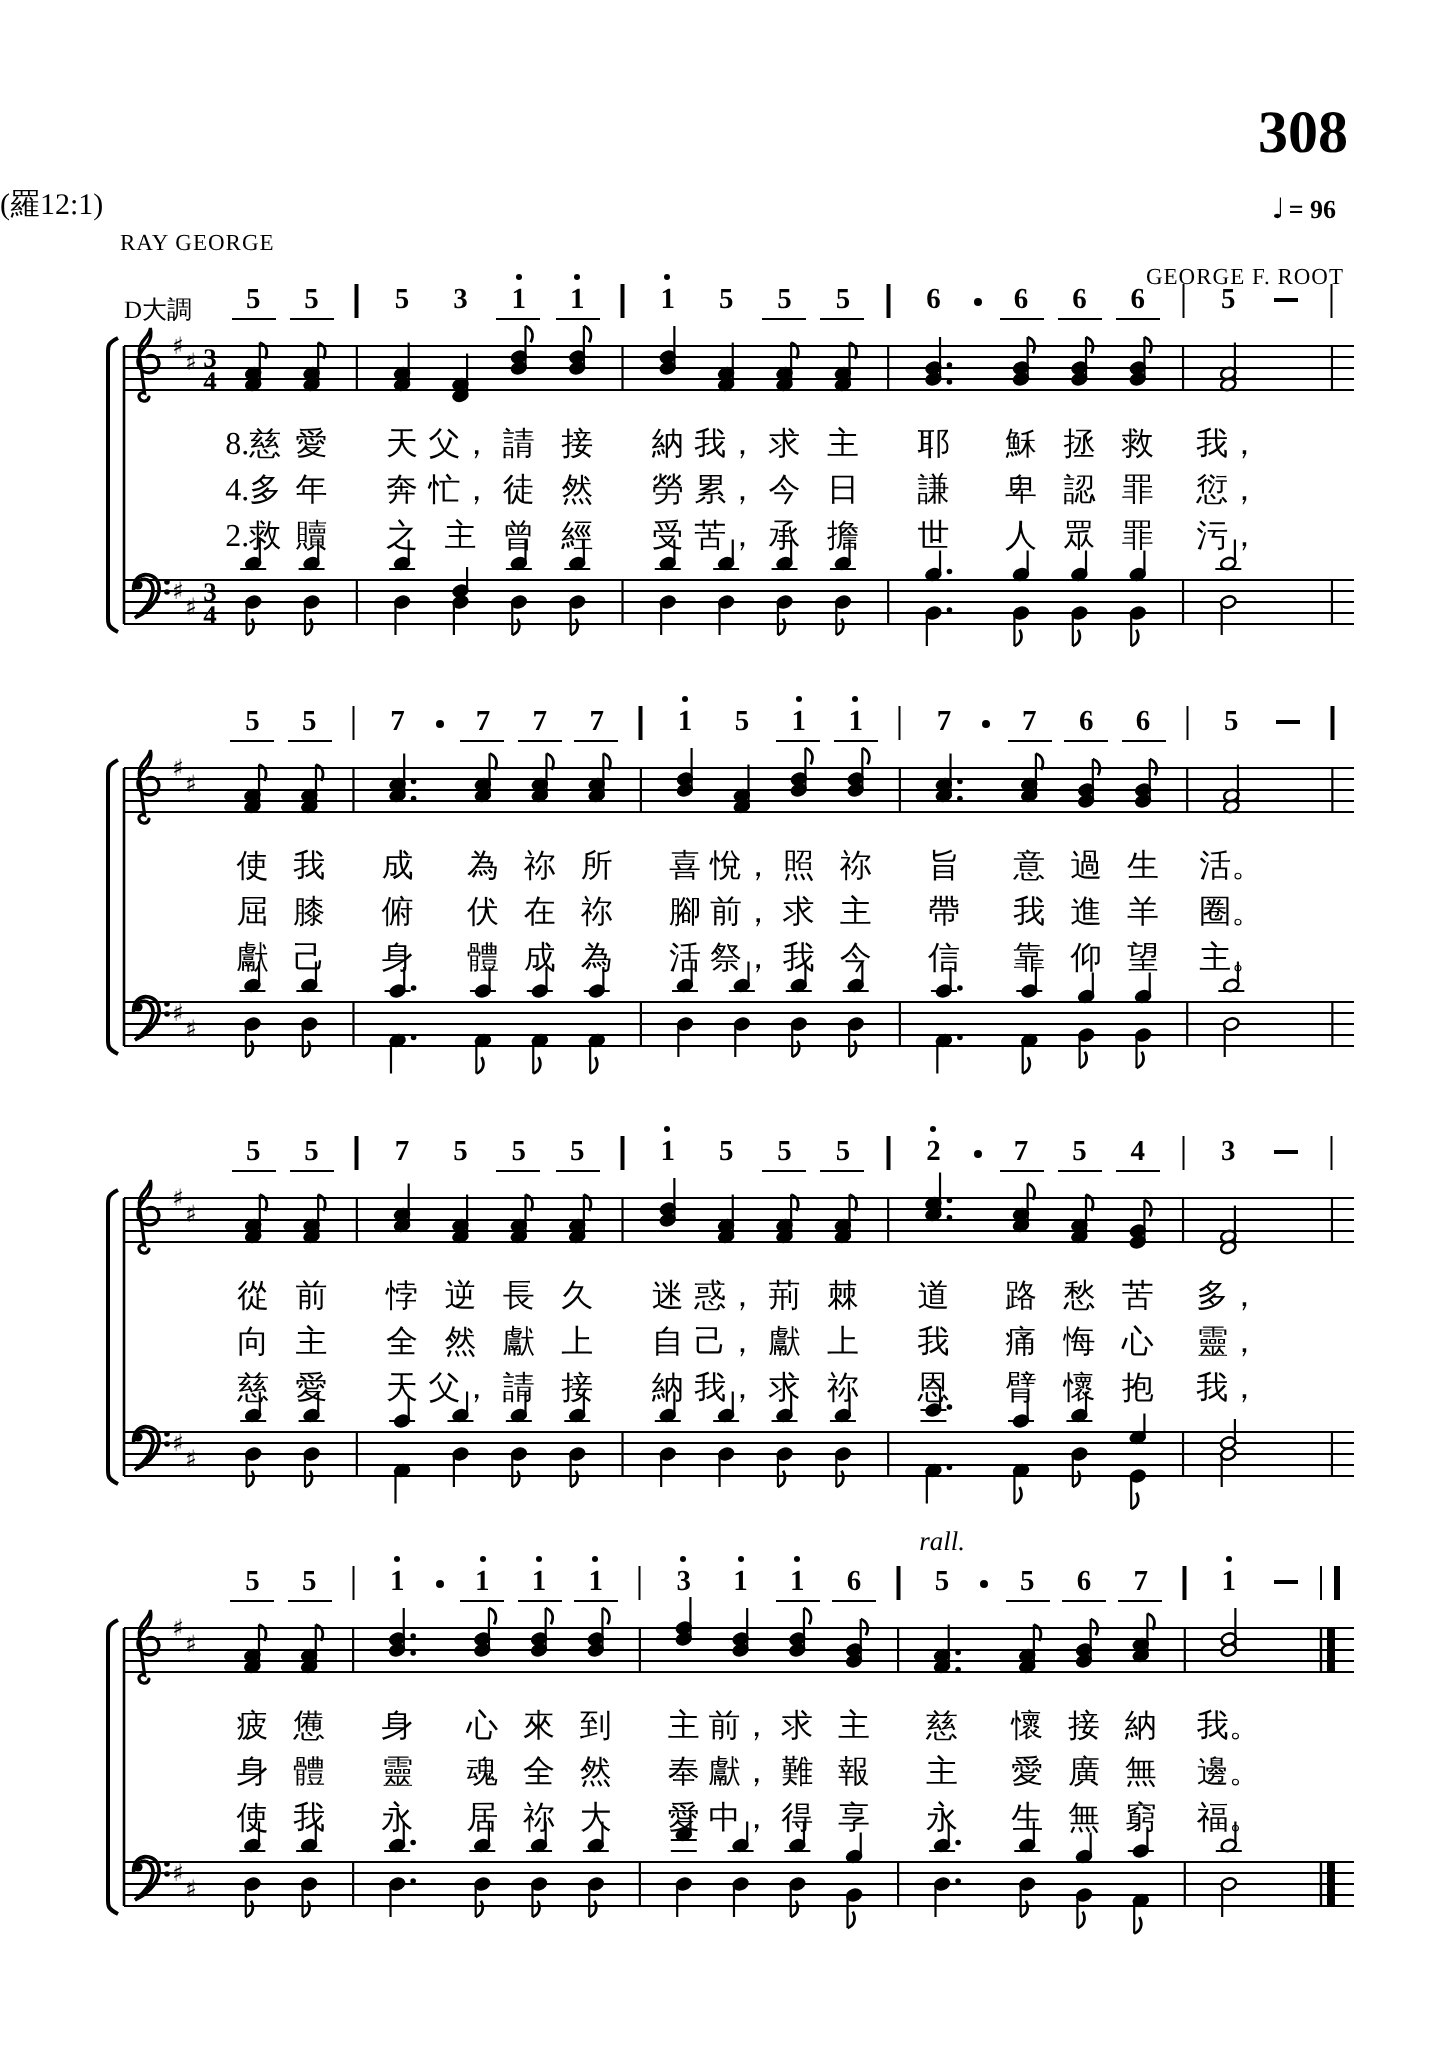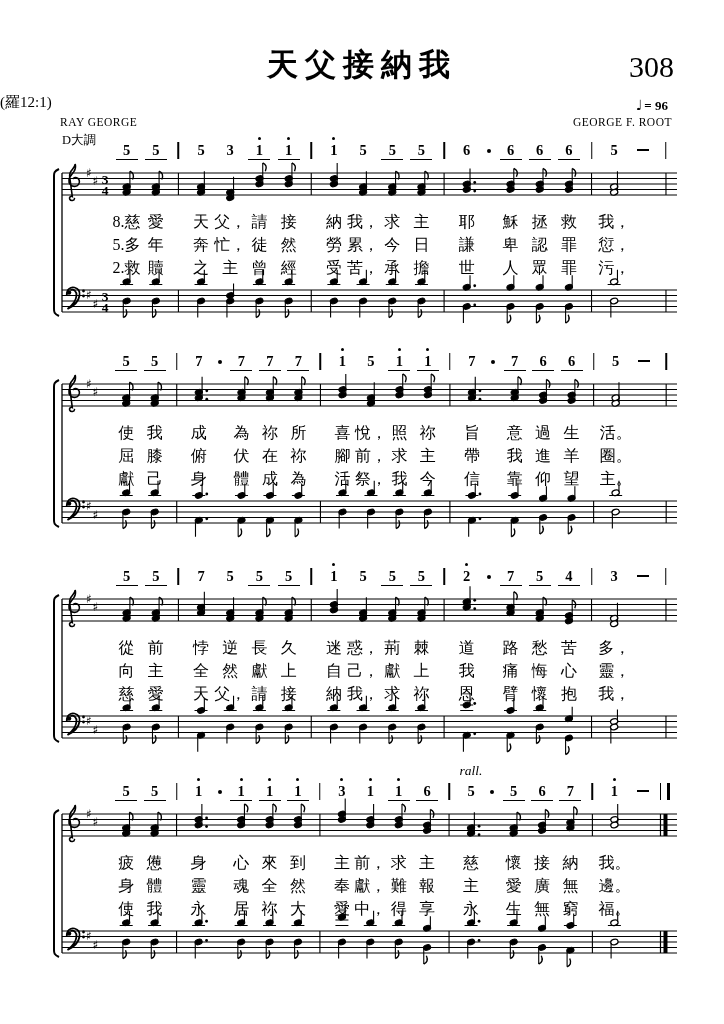--- a/index.html
+++ b/index.html
@@ -1,26 +1,26 @@
 <!DOCTYPE html>
 <html><head>
 <meta charset="utf-8">
 <style>
   html,body{margin:0;padding:0;background:#888;}
   .page{position:relative;width:724px;height:1024px;background:#fff;color:#000;
         font-family:"Liberation Serif","DejaVu Serif",serif;overflow:hidden;}
   .title{position:absolute;top:44px;left:0;width:100%;text-align:center;
          font-size:31px;font-weight:bold;letter-spacing:7px;}
-  .hymn-number{position:absolute;top:50px;right:50px;font-size:30px;font-weight:normal;}
+  .hymn-number{position:absolute;top:50px;right:50px;font-size:30px;font-weight:bold;}
   .scripture{position:absolute;top:93px;left:0;width:100%;text-align:left;font-size:15px;}
   .tempo{position:absolute;top:97px;right:56px;font-size:13px;font-weight:bold;}
   .tempo .note-glyph{font-family:"DejaVu Sans",sans-serif;font-size:14px;margin-right:2px;}
   .lyricist{position:absolute;top:116px;left:60px;font-size:11.5px;letter-spacing:.5px;}
-  .composer{position:absolute;top:116px;right:52px;font-size:11.5px;letter-spacing:.5px;}
-  .key-label{position:absolute;top:132px;left:62px;font-size:12.5px;}
+  .composer{position:absolute;top:133px;right:52px;font-size:11.5px;letter-spacing:.5px;}
+  .key-label{position:absolute;top:147px;left:62px;font-size:12.5px;}
   .system{position:absolute;left:0;width:724px;height:200px;}
   .system svg{position:absolute;left:0;top:0;}
   .jp-row{position:absolute;left:0;top:0;width:100%;height:26px;}
   .jp-note{position:absolute;top:2px;width:22px;height:17px;line-height:16px;text-align:center;
            font-size:14.5px;font-weight:bold;transform:translateX(-50%);}
   .jp-note.jp-u{border-bottom:1.5px solid #000;}
   .jp-hidot{position:absolute;top:-5px;left:50%;width:3px;height:3px;margin-left:-1.5px;
             border-radius:50%;background:#000;}
   .jp-bar{position:absolute;top:2px;width:1.5px;height:17px;background:#000;transform:translateX(-50%);}
   .jp-final{position:absolute;top:2px;width:6px;height:17px;border-left:1.5px solid #000;
@@ -30,21 +30,20 @@
   .jp-dash{position:absolute;top:9px;width:12px;height:2px;background:#000;transform:translateX(-50%);}
   .lyric-row{position:absolute;left:0;width:100%;height:20px;}
   .lyric-syl{position:absolute;white-space:nowrap;font-size:16px;transform:translateX(-50%);
              font-family:"Liberation Serif","DejaVu Serif",serif;}
   .rall{position:absolute;top:-18px;font-style:italic;font-size:13.5px;transform:translateX(-50%);}
 </style>
 </head>
 <body>
 
 <div class="page">
-  <div class="title">天父接納我</div>
   <div class="hymn-number">308</div>
   <div class="scripture">(羅12:1)</div>
   <div class="tempo"><span class="note-glyph">♩</span><span>= 96</span></div>
   <div class="lyricist">RAY GEORGE</div>
   <div class="composer">GEORGE F. ROOT</div>
   <div class="key-label">D大調</div>
   <div id="score">
       <div class="system" style="top: 140px;">
         <svg width="724" height="200" viewBox="0 0 724 200">
           <line x1="62" y1="33" x2="677" y2="33" stroke="#000" stroke-width="1"></line>
@@ -255,21 +254,21 @@
           <div class="lyric-syl" style="left: 363.075px;">我，</div>
           <div class="lyric-syl" style="left: 392.27px;">求</div>
           <div class="lyric-syl" style="left: 421.465px;">主</div>
           <div class="lyric-syl" style="left: 466.717px;">耶</div>
           <div class="lyric-syl" style="left: 510.509px;">穌</div>
           <div class="lyric-syl" style="left: 539.704px;">拯</div>
           <div class="lyric-syl" style="left: 568.899px;">救</div>
           <div class="lyric-syl" style="left: 614.151px;">我，</div>
         </div>
         <div class="lyric-row" style="top: 95px;">
-          <div class="lyric-syl" style="left: 126.597px;">5.多</div>
+          <div class="lyric-syl" style="left: 126.597px;">4.多</div>
           <div class="lyric-syl" style="left: 155.792px;">年</div>
           <div class="lyric-syl" style="left: 201.044px;">奔</div>
           <div class="lyric-syl" style="left: 230.239px;">忙，</div>
           <div class="lyric-syl" style="left: 259.434px;">徒</div>
           <div class="lyric-syl" style="left: 288.629px;">然</div>
           <div class="lyric-syl" style="left: 333.881px;">勞</div>
           <div class="lyric-syl" style="left: 363.075px;">累，</div>
           <div class="lyric-syl" style="left: 392.27px;">今</div>
           <div class="lyric-syl" style="left: 421.465px;">日</div>
           <div class="lyric-syl" style="left: 466.717px;">謙</div>

